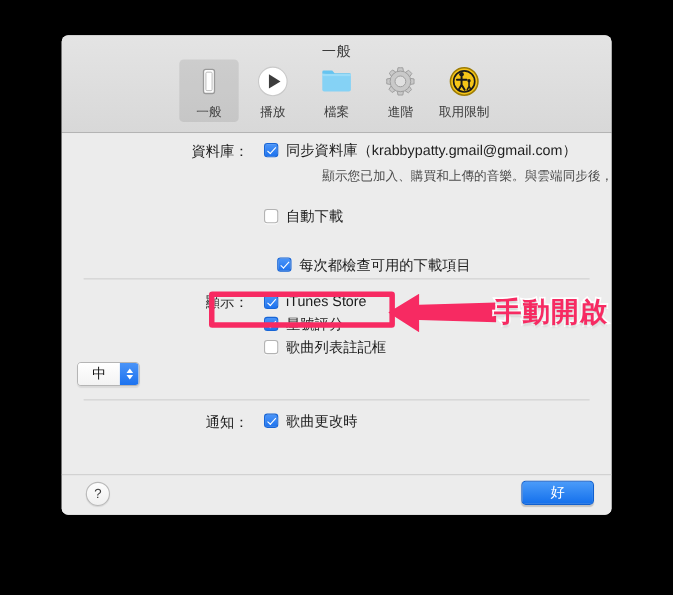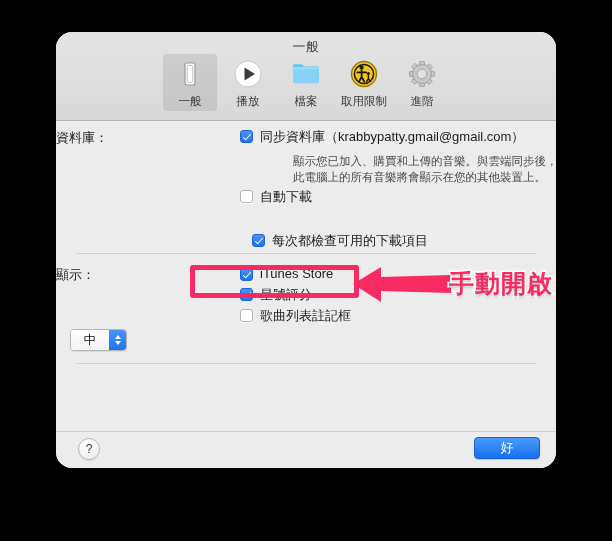--- a/index.html
+++ b/index.html
@@ -20,21 +20,21 @@
   }
 
   
   #window {
     position: absolute;
     left: 56px;
     top: 32px;
     width: 500px;
     height: 436px;
     background: #ececec;
-    border-radius: 16px;
+    border-radius: 6px;
     box-shadow: 0 2px 10px rgba(0,0,0,0.55);
     overflow: hidden;
   }
 
   
   .toolbar {
     position: relative;
     height: 88px;
     background: linear-gradient(to bottom, #e4e4e4 0%, #d8d8d8 100%);
     border-bottom: 1px solid #b4b4b4;
@@ -93,20 +93,21 @@
   }
 
   .row {
     position: absolute;
     display: flex;
     align-items: flex-start;
   }
   .rlabel {
     font-size: 13px;
     color: #1d1d1d;
+    text-align: right;
     white-space: nowrap;
   }
 
   
   .cb {
     width: 13px;
     height: 13px;
     border-radius: 3px;
     box-sizing: border-box;
     display: inline-block;
@@ -312,34 +313,20 @@
 
         <div class="tab">
           <span class="glyph">
             <svg width="30" height="30" viewBox="0 0 30 30">
               <path d="M2 8 L2 6.5 Q2 5.2 3.3 5.2 L11 5.2 L13.2 7.6 L26.7 7.6 Q28 7.6 28 8.9 L28 9.6 Z" fill="#66c4f0"></path>
               <rect x="2" y="8.2" width="26" height="16" rx="1.8" fill="#85d2f5"></rect>
               <rect x="2" y="8.2" width="26" height="2" fill="#9bdcf8"></rect>
             </svg>
           </span>
           <span class="tlabel">檔案</span>
-        </div>
-
-        <div class="tab">
-          <span class="glyph">
-            <svg width="30" height="30" viewBox="0 0 30 30">
-              <circle cx="15" cy="15" r="12.5" fill="#f5c518" stroke="#9d7c05" stroke-width="1.4"></circle>
-              <circle cx="15" cy="15" r="9.6" fill="none" stroke="#1a1a1a" stroke-width="1.5"></circle>
-              <circle cx="12.6" cy="8.6" r="2.1" fill="#1a1a1a"></circle>
-              <path d="M12.6 11 L12.6 18 M12.6 18 L10 22.6 M12.6 18 L15.4 22.6 M8.4 13.4 L17.2 13.4" stroke="#1a1a1a" stroke-width="1.8" stroke-linecap="round" fill="none"></path>
-              <circle cx="19.4" cy="14.4" r="1.5" fill="#1a1a1a"></circle>
-              <path d="M19.4 16 L19.4 19.6 M19.4 19.6 L17.8 22.4 M19.4 19.6 L21.2 22.4" stroke="#1a1a1a" stroke-width="1.4" stroke-linecap="round" fill="none"></path>
-            </svg>
-          </span>
-          <span class="tlabel">取用限制</span>
         </div>
 
         <div class="tab">
           <span class="glyph">
             <svg width="30" height="30" viewBox="0 0 30 30">
               <g fill="#c9c9c9" stroke="#9e9e9e" stroke-width="0.9">
                 <path d="M15 2.6 L17.2 2.6 L17.8 6.2 L12.2 6.2 L12.8 2.6 Z"></path>
                 <path d="M15 27.4 L12.8 27.4 L12.2 23.8 L17.8 23.8 L17.2 27.4 Z"></path>
                 <path d="M2.6 15 L2.6 12.8 L6.2 12.2 L6.2 17.8 L2.6 17.2 Z"></path>
                 <path d="M27.4 15 L27.4 17.2 L23.8 17.8 L23.8 12.2 L27.4 12.8 Z"></path>
@@ -348,36 +335,49 @@
                 <path d="M23.8 6.2 L25.4 7.8 L23.4 10.9 L19.4 6.9 L22.5 4.9 Z"></path>
                 <path d="M6.2 23.8 L4.6 22.2 L6.6 19.1 L10.6 23.1 L7.5 25.1 Z"></path>
                 <circle cx="15" cy="15" r="9.4"></circle>
               </g>
               <circle cx="15" cy="15" r="4.9" fill="#e0e0e0" stroke="#9e9e9e" stroke-width="0.9"></circle>
             </svg>
           </span>
           <span class="tlabel">進階</span>
         </div>
 
+        <div class="tab">
+          <span class="glyph">
+            <svg width="30" height="30" viewBox="0 0 30 30">
+              <circle cx="15" cy="15" r="12.5" fill="#f5c518" stroke="#9d7c05" stroke-width="1.4"></circle>
+              <circle cx="15" cy="15" r="9.6" fill="none" stroke="#1a1a1a" stroke-width="1.5"></circle>
+              <circle cx="12.6" cy="8.6" r="2.1" fill="#1a1a1a"></circle>
+              <path d="M12.6 11 L12.6 18 M12.6 18 L10 22.6 M12.6 18 L15.4 22.6 M8.4 13.4 L17.2 13.4" stroke="#1a1a1a" stroke-width="1.8" stroke-linecap="round" fill="none"></path>
+              <circle cx="19.4" cy="14.4" r="1.5" fill="#1a1a1a"></circle>
+              <path d="M19.4 16 L19.4 19.6 M19.4 19.6 L17.8 22.4 M19.4 19.6 L21.2 22.4" stroke="#1a1a1a" stroke-width="1.4" stroke-linecap="round" fill="none"></path>
+            </svg>
+          </span>
+          <span class="tlabel">取用限制</span>
+        </div>
+
       </div>
     </div>
 
     <div class="content">
 
       <div class="row" style="left:0; top:8px; width:480px;">
         <div class="rlabel" style="width:170px;">資料庫：</div>
         <div style="margin-left:14px; display:flex; align-items:flex-start;">
           <span class="cb on"></span>
           <span class="cbtext">同步資料庫（krabbypatty.gmail@gmail.com）</span>
         </div>
       </div>
 
       <div style="position:absolute; left:205px; top:32px;">
         <div class="desc">顯示您已加入、購買和上傳的音樂。與雲端同步後，</div>
-        <div class="desc">此電腦上的所有音樂將會顯示在您的其他裝置上。</div>
       </div>
 
       <div class="row" style="left:184px; top:68px;">
         <span class="cb off"></span>
         <span class="cbtext">自動下載</span>
       </div>
 
 
       <div class="row" style="left:196px; top:112px;">
         <span class="cb on"></span>
@@ -411,20 +411,27 @@
             <span class="arrows">
               <span class="chev up"></span>
               <span class="chev down"></span>
             </span>
           </span>
         </div>
       </div>
 
       <div class="sep" style="top:242px;"></div>
 
+      <div class="row" style="left:0; top:254px; width:480px;">
+        <div class="rlabel" style="width:170px;">通知：</div>
+        <div style="margin-left:14px; display:flex; align-items:flex-start;">
+          <span class="cb on"></span>
+          <span class="cbtext">歌曲更改時</span>
+        </div>
+      </div>
 
     </div>
 
     <div class="footer">
       <div class="help-btn">?</div>
       <div class="btn ok">好</div>
     </div>
 
   </div>
 

